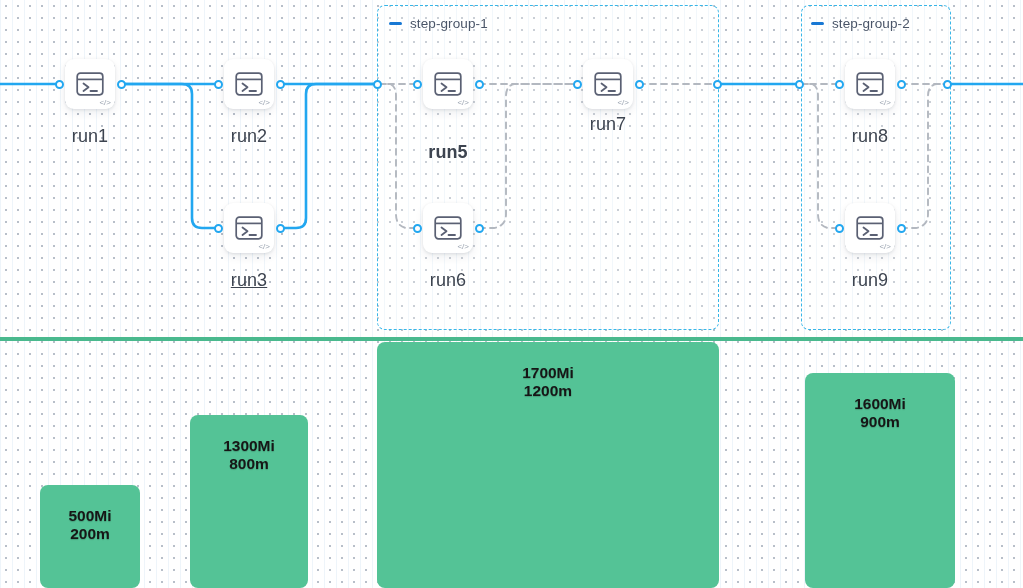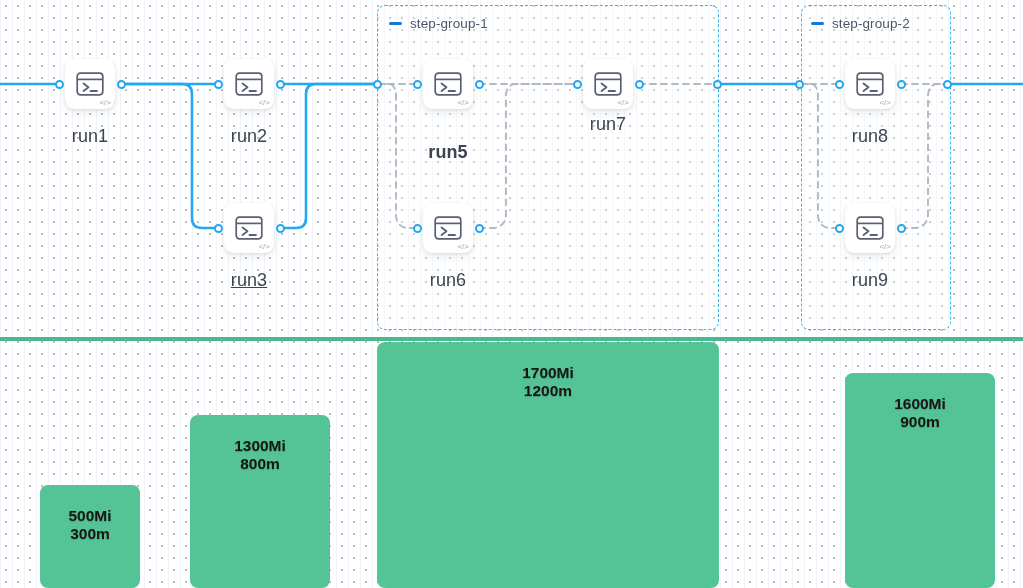--- a/index.html
+++ b/index.html
@@ -298,31 +298,31 @@
   <div class="port" style="left:834.5px; top:79.5px;"></div>
   <div class="port" style="left:896.5px; top:79.5px;"></div>
   <div class="port" style="left:834.5px; top:223.5px;"></div>
   <div class="port" style="left:896.5px; top:223.5px;"></div>
   <div class="port" style="left:942.5px; top:79.5px;"></div>
 
   <div class="usage-divider" style="top:337px;"></div>
 
   <div class="usage-bar" style="left:40px; top:485px; width:100px; height:103px;">
     <div class="usage-text">500Mi
-300m</div>
-  </div>
-
-  <div class="usage-bar" style="left:190px; top:415px; width:140px; height:173px;">
+200m</div>
+  </div>
+
+  <div class="usage-bar" style="left:190px; top:415px; width:118px; height:173px;">
     <div class="usage-text">1300Mi
 800m</div>
   </div>
 
   <div class="usage-bar" style="left:377px; top:342px; width:342px; height:246px;justify-content:center;">
     <div class="usage-text">1700Mi
 1200m</div>
   </div>
 
-  <div class="usage-bar" style="left:845px; top:373px; width:150px; height:215px;">
+  <div class="usage-bar" style="left:805px; top:373px; width:150px; height:215px;">
     <div class="usage-text">1600Mi
 900m</div>
   </div>
 
 </div>
 
 </body></html>

